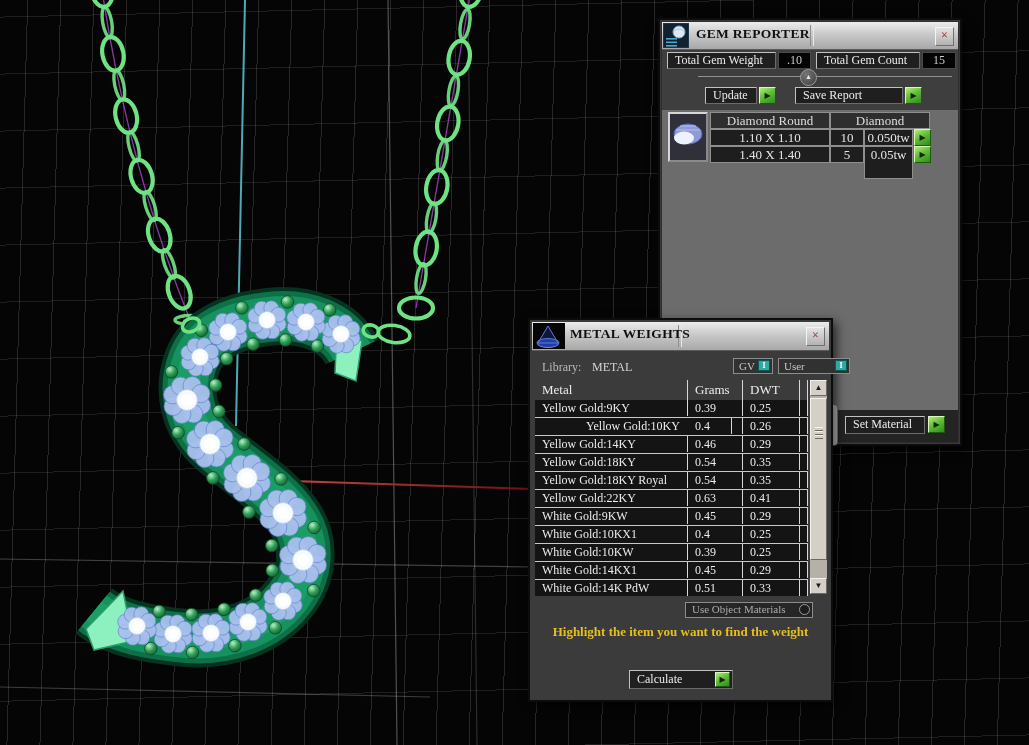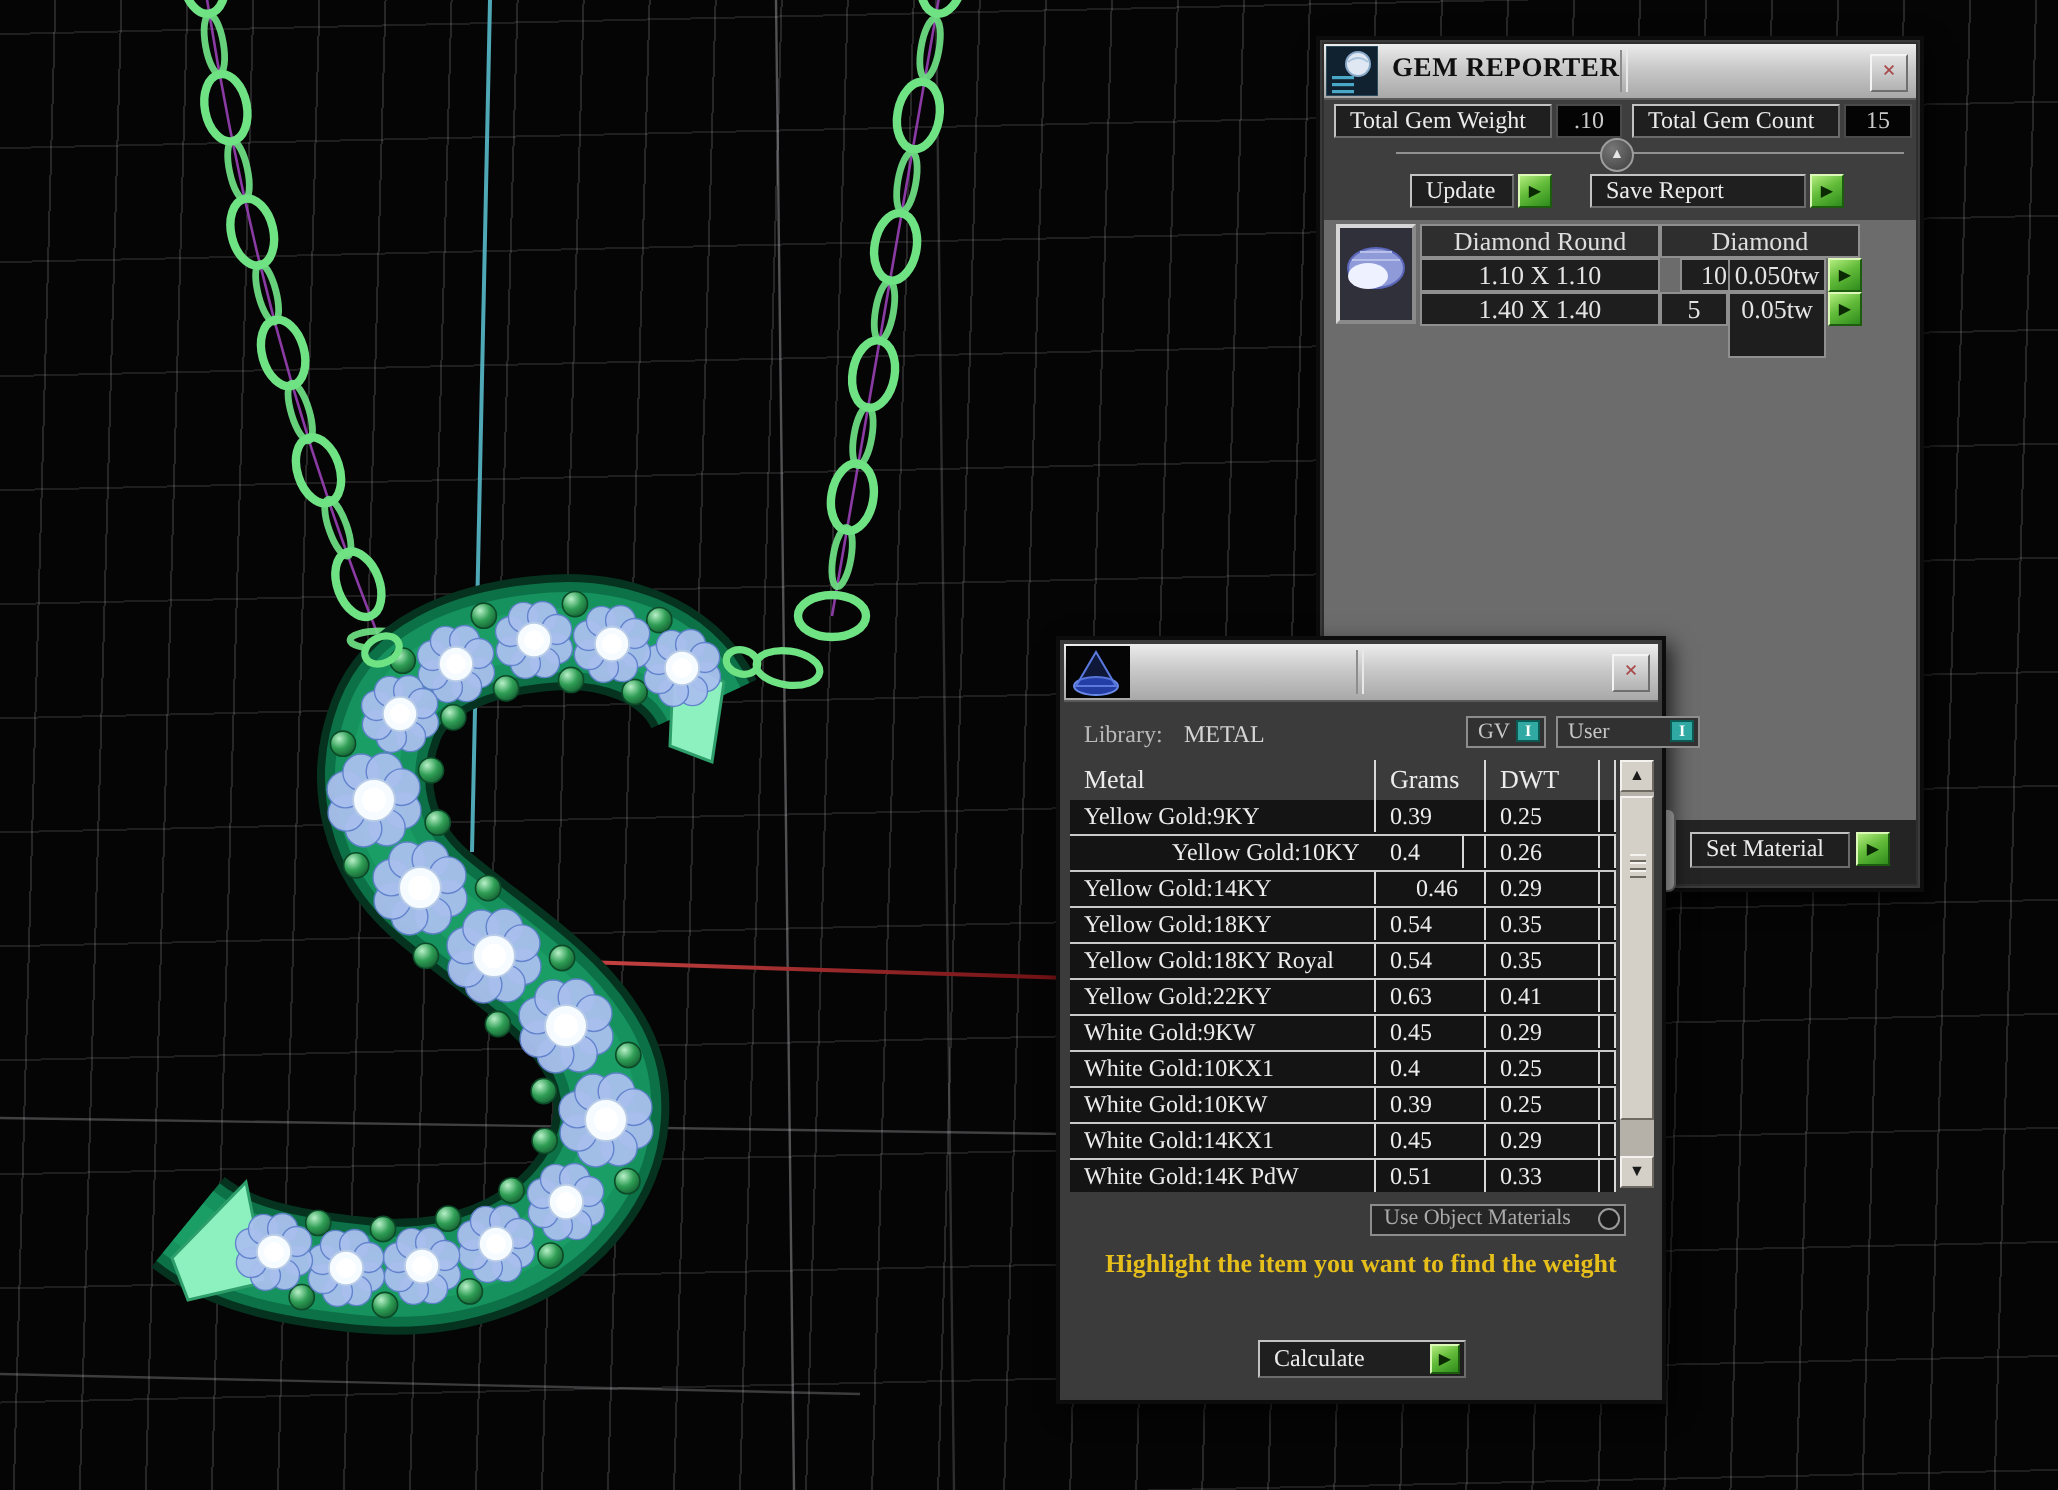--- a/index.html
+++ b/index.html
@@ -351,21 +351,21 @@
       <svg width="36" height="46">
         <ellipse cx="18" cy="20" rx="14" ry="10" fill="#8f9ad8" stroke="#5a66b8"></ellipse>
         <ellipse cx="14" cy="24" rx="10" ry="6.5" fill="#eef1ff"></ellipse>
         <path d="M6,16 L30,16 M10,12 L26,12" stroke="#b8c0ea" fill="none"></path>
       </svg>
     </div>
     <div id="gr-table">
         <div class="gr-cell gr-header" style="left: 50px; top: 92px; width: 120px; height: 17px;">Diamond Round</div>
         <div class="gr-cell gr-header" style="left: 170px; top: 92px; width: 100px; height: 17px;">Diamond</div>
         <div class="gr-cell" style="left: 50px; top: 109px; width: 120px; height: 17px;">1.10 X 1.10</div>
-        <div class="gr-cell" style="left: 180px; top: 109px; width: 34px; height: 17px;">10</div>
+        <div class="gr-cell" style="left: 170px; top: 109px; width: 34px; height: 17px;">10</div>
         <div class="gr-cell" style="left: 204px; top: 109px; width: 49px; height: 17px;">0.050tw</div>
         <div class="greenbtn" style="left: 254px; top: 109px;">▶</div>
         <div class="gr-cell" style="left: 50px; top: 126px; width: 120px; height: 17px;">1.40 X 1.40</div>
         <div class="gr-cell" style="left: 170px; top: 126px; width: 34px; height: 17px;">5</div>
         <div class="gr-cell" style="left: 204px; top: 126px; width: 49px; height: 33px;">0.05tw</div>
         <div class="greenbtn" style="left: 254px; top: 126px;">▶</div>
       </div>
 
     <div class="capsule"></div>
     <div class="darkbox" style="left:185px;top:396px;width:80px;height:18px">Set Material</div>
@@ -374,20 +374,21 @@
 
   <div id="metal-weights" class="panel">
     <div class="titlebar" id="mw-titlebar">
       <div class="groove" style="left:146px"></div>
     </div>
     <svg style="position:absolute;left:3px;top:3px" width="32" height="26">
       <rect width="32" height="26" fill="#050505"></rect>
       <ellipse cx="15" cy="20" rx="11" ry="4.5" fill="rgba(40,70,190,.85)" stroke="#6a8ae8"></ellipse>
       <path d="M15,3 L25,20 L5,20 Z" fill="rgba(40,70,180,.3)" stroke="#5a7ae0"></path>
     </svg>
+    <div class="title-text" style="left:40px;height:28px;line-height:28px">METAL WEIGHTS</div>
     <div class="closebtn" style="right:6px;top:7px">×</div>
 
     <span class="mw-label" style="left:12px;top:40px">Library:</span>
     <span class="mw-label" style="left:62px;top:40px;color:#d4d4d4">METAL</span>
 
     <div class="toggle" style="left:203px;top:38px;width:40px">
       <span>GV</span>
       <span class="tealsq">I</span>
     </div>
     <div class="toggle" style="left:248px;top:38px;width:72px">
@@ -408,21 +409,21 @@
           <span style="left: 265px; width: 8px;"></span>
         </div>
         <div class="mw-row">
           <span style="left: 0px; width: 153px; margin-left: 44px;">Yellow Gold:10KY</span>
           <span style="left: 153px; width: 55px;">0.4</span>
           <span style="left: 208px; width: 57px;">0.26</span>
           <span style="left: 265px; width: 8px;"></span>
         </div>
         <div class="mw-row">
           <span style="left: 0px; width: 153px;">Yellow Gold:14KY</span>
-          <span style="left: 153px; width: 55px; text-align: center;">0.46</span>
+          <span style="left: 153px; width: 55px;">0.46</span>
           <span style="left: 208px; width: 57px;">0.29</span>
           <span style="left: 265px; width: 8px;"></span>
         </div>
         <div class="mw-row">
           <span style="left: 0px; width: 153px;">Yellow Gold:18KY</span>
           <span style="left: 153px; width: 55px;">0.54</span>
           <span style="left: 208px; width: 57px;">0.35</span>
           <span style="left: 265px; width: 8px;"></span>
         </div>
         <div class="mw-row">

